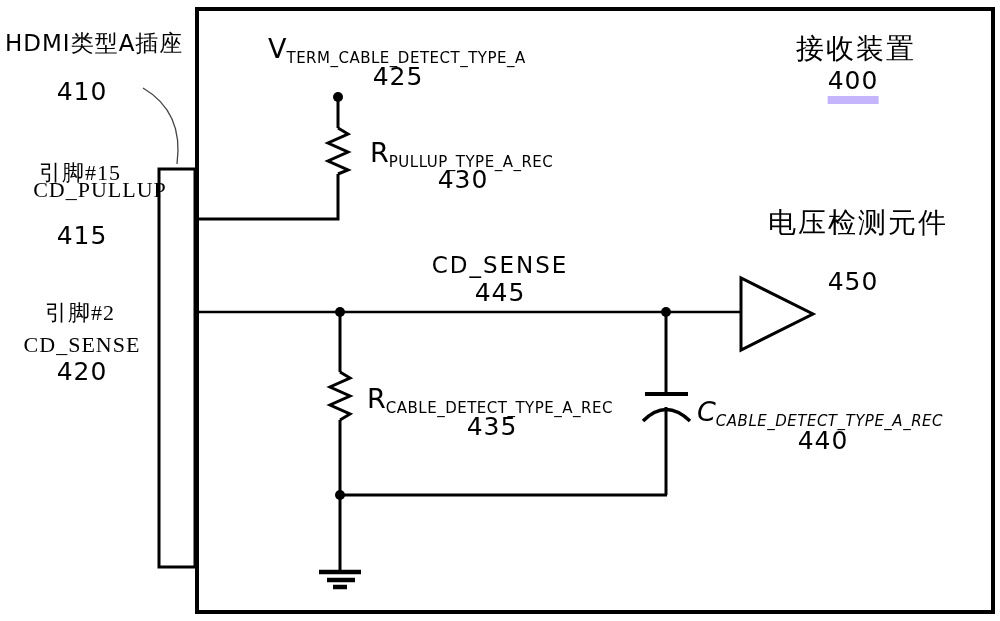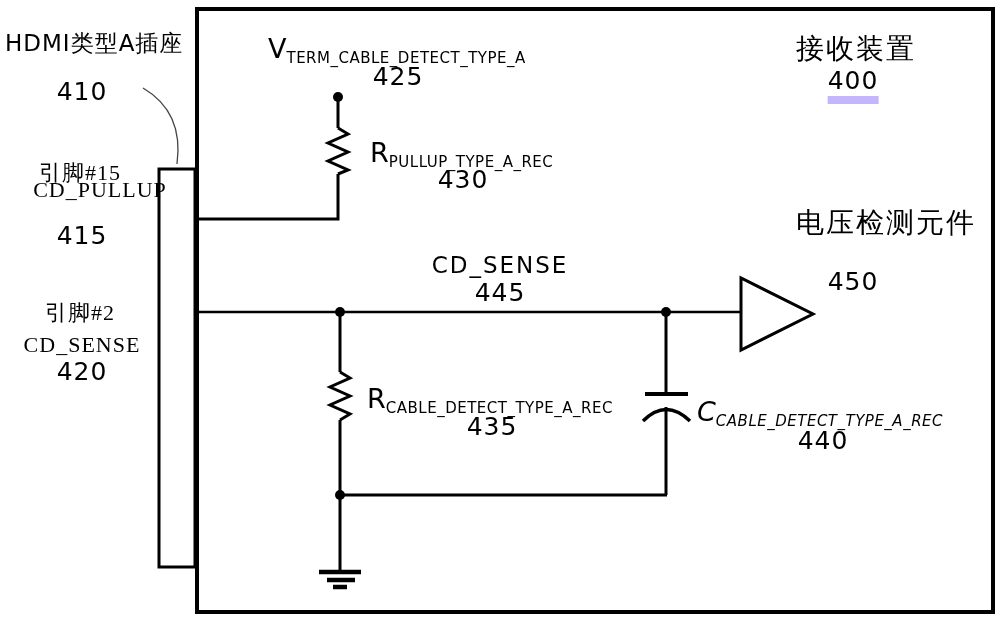--- a/index.html
+++ b/index.html
@@ -104,21 +104,21 @@
   <div class="lbl" style="left:367px; top:384px;">
     <span class="refdes-big">R</span><span class="refdes-sub">CABLE_DETECT_TYPE_A_REC</span>
   </div>
   <div class="lbl refnum center" style="left:492px; top:413px;">435</div>
 
   <div class="lbl italic" style="left:697px; top:397px;">
     <span class="refdes-big">C</span><span class="refdes-sub">CABLE_DETECT_TYPE_A_REC</span>
   </div>
   <div class="lbl refnum center" style="left:823px; top:427px;">440</div>
 
-  <div class="lbl cjk-big center" style="left:858px; top:208px;margin-left:28px;">电压检测元件</div>
+  <div class="lbl cjk-big center" style="left:858px; top:208px;">电压检测元件</div>
   <div class="lbl refnum center" style="left:834px; top:268px;margin-left:19px;">450</div>
 
   <div class="lbl cjk-big center" style="left:856px; top:34px;">接收装置</div>
   <div class="lbl refnum center" style="left:853px; top:67px;">
     <span class="underlined">400</span>
   </div>
 
 </div>
 
 </body></html>

